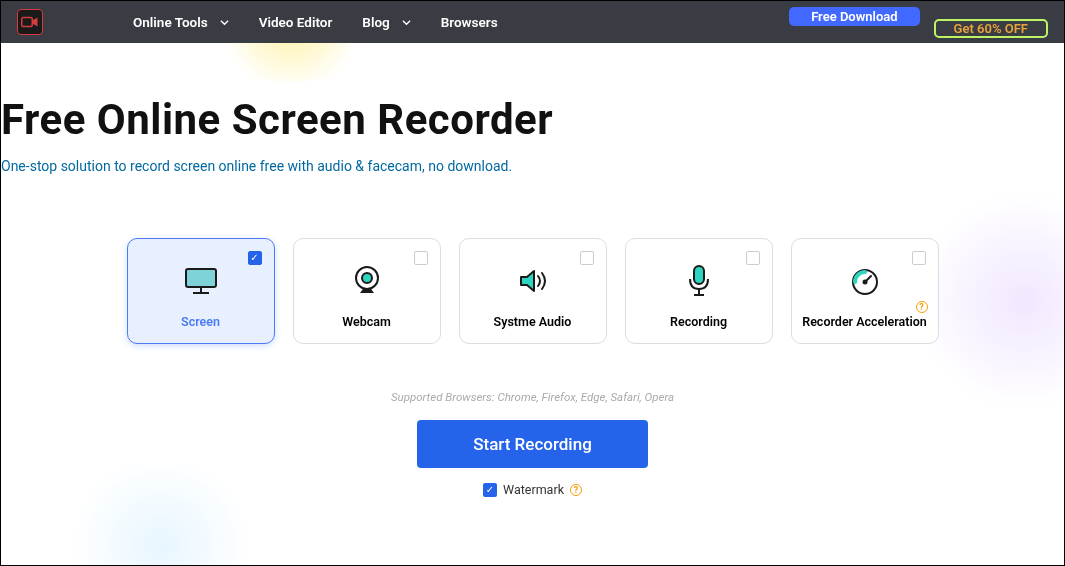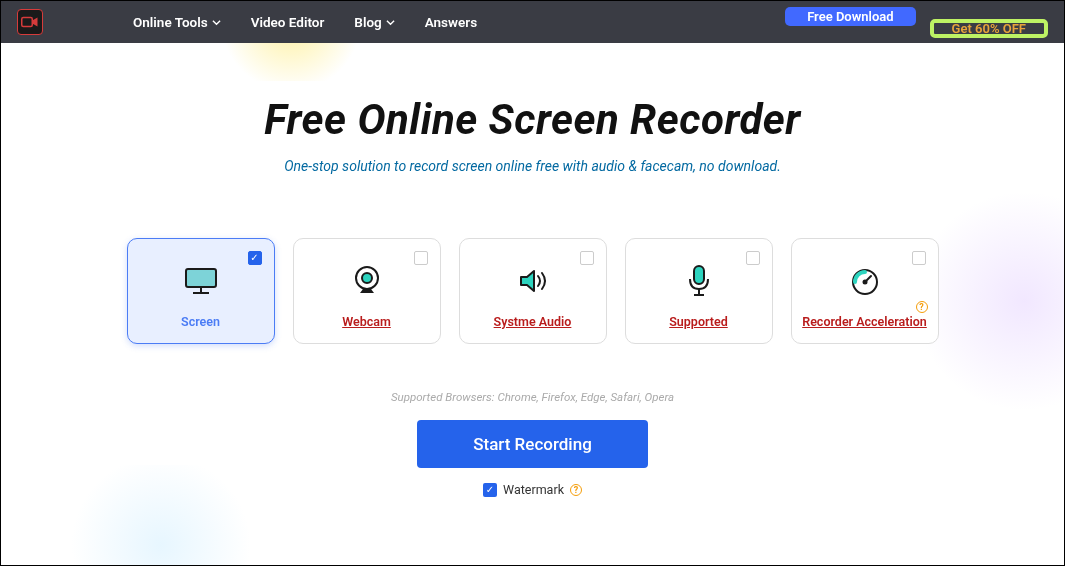--- a/index.html
+++ b/index.html
@@ -4,38 +4,38 @@
 <style>
 * { margin:0; padding:0; box-sizing:border-box; }
 body { font-family:-apple-system,BlinkMacSystemFont,"Segoe UI",Roboto,sans-serif; width:1065px; height:566px; background:#fff; border:1px solid #000; overflow:hidden; position:relative; }
 .glow1 { position:absolute; top:-40px; left:210px; width:160px; height:120px; background:radial-gradient(circle,rgba(255,235,120,.7) 0%,rgba(255,235,120,0) 70%); pointer-events:none; }
 .glow2 { position:absolute; top:180px; right:-60px; width:200px; height:240px; background:radial-gradient(circle,rgba(200,160,255,.25) 0%,rgba(200,160,255,0) 70%); pointer-events:none; }
 .glow3 { position:absolute; bottom:-60px; left:60px; width:200px; height:160px; background:radial-gradient(circle,rgba(160,220,255,.25) 0%,rgba(160,220,255,0) 70%); pointer-events:none; }
 .nav { height:42px; background:#3a3c44; display:flex; align-items:center; padding:0 16px; position:relative; z-index:2; }
 .logo { width:26px; height:26px; background:#1a1a1a; border:1px solid #d63b3b; border-radius:4px; display:flex; align-items:center; justify-content:center; margin-right:90px; }
 .logo svg { display:block; }
 .nav-links { display:flex; gap:30px; }
-.nav-link { color:#fff; font-size:13.5px; font-weight:600; display:flex; align-items:center; gap:4px; cursor:pointer; }
+.nav-link { color:#fff; font-size:13.5px; font-weight:600; display:flex; align-items:center; gap:12px; cursor:pointer; }
 .chev { display:inline-block; }
 .nav-right { margin-left:auto; display:flex; gap:14px; }
 .btn { border-radius:5px; font-size:13px; font-weight:600; height:19px; display:flex; align-items:center; padding:0 22px; cursor:pointer; }
 .btn-dl { background:#4169ff; color:#fff; }
-.btn-off { background:transparent; border:4px solid #bef264; color:#e8a33a; padding:0 18px;margin-top:12px; }
-.hero { text-align:center; padding-top:52px; position:relative; z-index:1;font-style:italic; }
+.btn-off { background:transparent; border:2px solid #bef264; color:#e8a33a; padding:0 18px;margin-top:12px; }
+.hero { text-align:left; padding-top:52px; position:relative; z-index:1; }
 .hero h1 { font-size:42px; font-weight:700; color:#111; letter-spacing:.5px; margin-bottom:14px; }
 .hero p { font-size:14px; color:#0369a1; }
 .cards { display:flex; justify-content:center; gap:18px; margin-top:64px; position:relative; z-index:1; }
 .card { width:148px; height:106px; border:1px solid #ddd; border-radius:10px; position:relative; display:flex; flex-direction:column; align-items:center; justify-content:center; cursor:pointer; background:#fff; }
 .card.active { background:#e8efff; border-color:#4b7cf5; box-shadow:0 2px 6px rgba(70,120,245,.25); }
 .card .chk { position:absolute; top:12px; right:12px; width:14px; height:14px; border:1px solid #ccc; border-radius:2px; }
 .card.active .chk { background:#2563eb; border-color:#2563eb; display:flex; align-items:center; justify-content:center; }
 .card.active .chk::after { content:"✓"; color:#fff; font-size:10px; line-height:1; }
 .card .ico { margin-top:-4px; margin-bottom:12px; }
 .card .lbl { font-size:12.5px; font-weight:600; color:#4b7cf5; position:absolute; bottom:14px;text-align:right; }
-.card.c-other .lbl { color:#b91c1c;text-decoration:underline; }
+.card.c-other .lbl { color:#000000; }
 .info-badge { position:absolute; right:10px; bottom:30px; width:12px; height:12px; border:1.4px solid #f59e0b; border-radius:50%; color:#f59e0b; font-size:9px; font-weight:700; display:flex; align-items:center; justify-content:center; }
 .support { text-align:center; font-size:11.5px; color:#aaa; margin-top:46px;font-style:italic; }
 .start { display:flex; justify-content:center; margin-top:16px; }
 .start-btn { background:#2563eb; color:#fff; font-size:17px; font-weight:500; border-radius:4px; padding:14px 56px; cursor:pointer; }
 .wm { display:flex; align-items:center; justify-content:center; gap:6px; margin-top:14px; font-size:12.5px; color:#333; }
 .wm-chk { width:14px; height:14px; background:#2563eb; border-radius:2px; display:flex; align-items:center; justify-content:center; color:#fff; font-size:10px; }
 .wm .q { width:12px; height:12px; border:1.4px solid #f59e0b; border-radius:50%; color:#f59e0b; font-size:9px; font-weight:700; display:flex; align-items:center; justify-content:center; }
 </style>
 </head>
 <body>
@@ -61,21 +61,21 @@
   <div class="nav-link">
         <span>Video Editor</span>
       </div>
   <div class="nav-link">
         <span>Blog</span>
         <svg class="chev" width="9" height="9" viewBox="0 0 10 10">
           <path d="M1 3 L5 7 L9 3" stroke="#fff" stroke-width="1.5" fill="none"></path>
         </svg>
       </div>
   <div class="nav-link">
-        <span>Answers</span>
+        <span>Browsers</span>
       </div>
  </div>
  <div class="nav-right">
   <div class="btn btn-dl">Free Download</div>
   <div class="btn btn-off">Get 60% OFF</div>
  </div>
 </div>
 
 <div class="hero">
  <h1>Free Online Screen Recorder</h1>
@@ -111,21 +111,21 @@
   <div class="lbl">Systme Audio</div>
  </div>
  <div class="card c-other">
   <div class="chk"></div>
   <div class="ico"><svg width="26" height="34" viewBox="0 0 26 34">
           <rect x="8" y="2" width="10" height="18" rx="5" fill="#2dd4bf" stroke="#1a1a1a" stroke-width="2"></rect>
           <path d="M4 15 Q4 25 13 25 Q22 25 22 15" fill="none" stroke="#1a1a1a" stroke-width="2"></path>
           <line x1="13" y1="25" x2="13" y2="31" stroke="#1a1a1a" stroke-width="2"></line>
           <line x1="8" y1="31" x2="18" y2="31" stroke="#1a1a1a" stroke-width="2"></line>
         </svg></div>
-  <div class="lbl">Supported</div>
+  <div class="lbl">Recording</div>
  </div>
  <div class="card c-other">
   <div class="chk"></div>
   <div class="ico"><svg width="34" height="30" viewBox="0 0 34 30">
           <circle cx="17" cy="16" r="12" fill="none" stroke="#1a1a1a" stroke-width="2"></circle>
           <path d="M7 16 A10 10 0 0 1 17 6" fill="none" stroke="#2dd4bf" stroke-width="4" stroke-linecap="round"></path>
           <circle cx="17" cy="16" r="2.5" fill="#1a1a1a"></circle>
           <line x1="17" y1="16" x2="23" y2="10" stroke="#1a1a1a" stroke-width="2" stroke-linecap="round"></line>
         </svg></div>
   <div class="info-badge">?</div>

